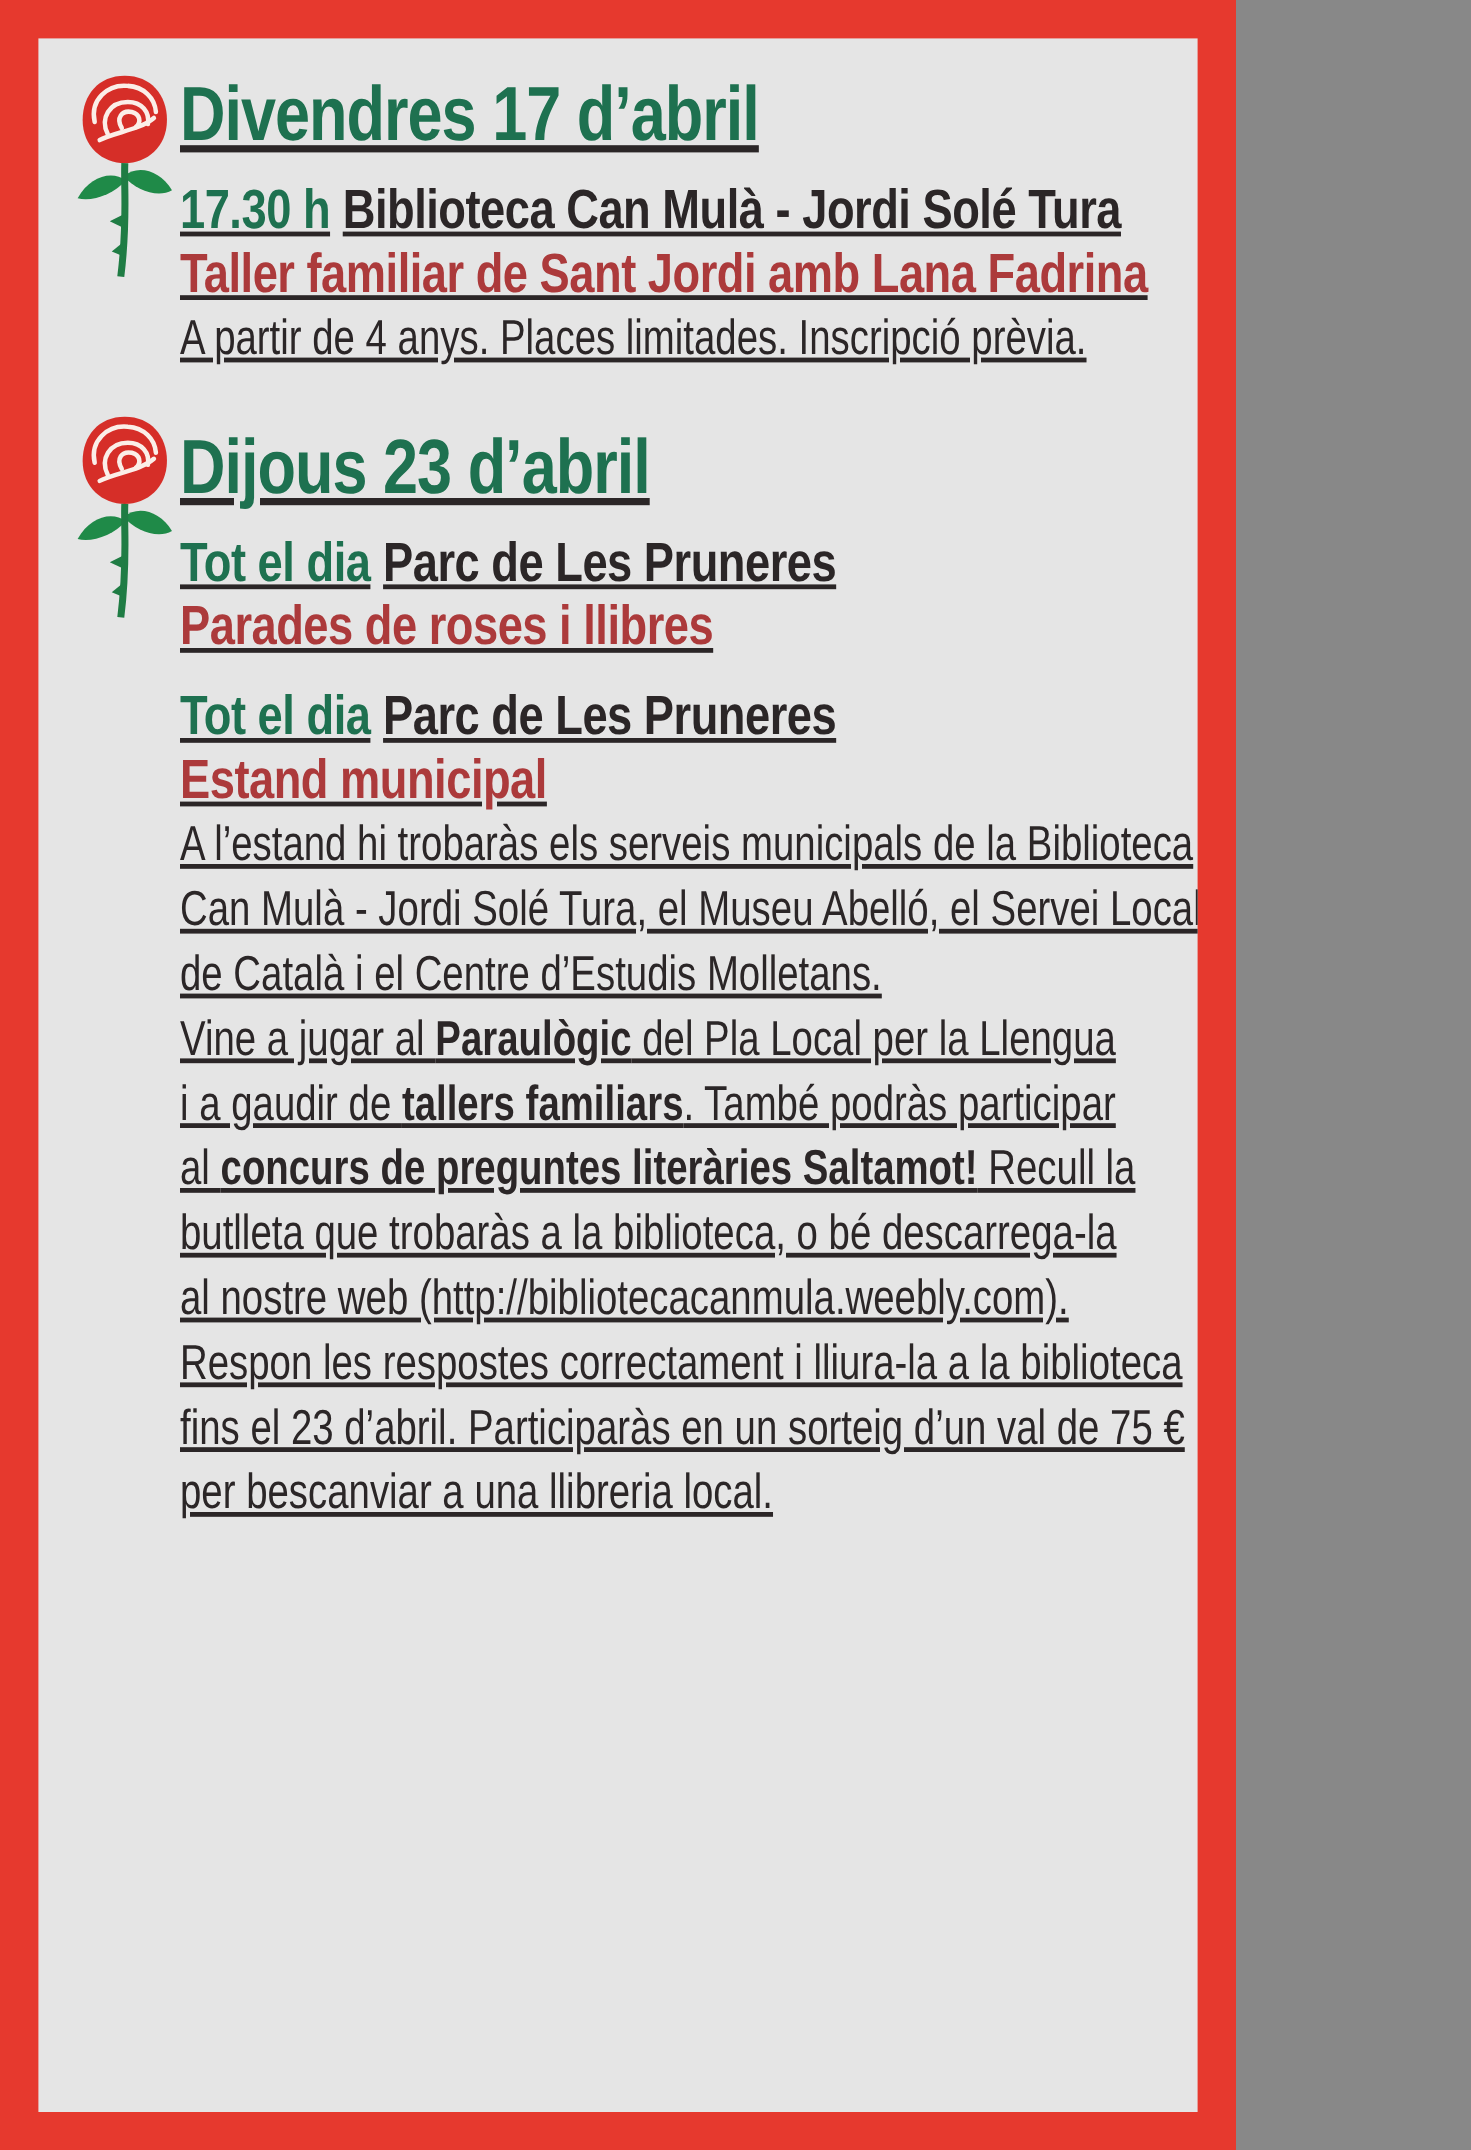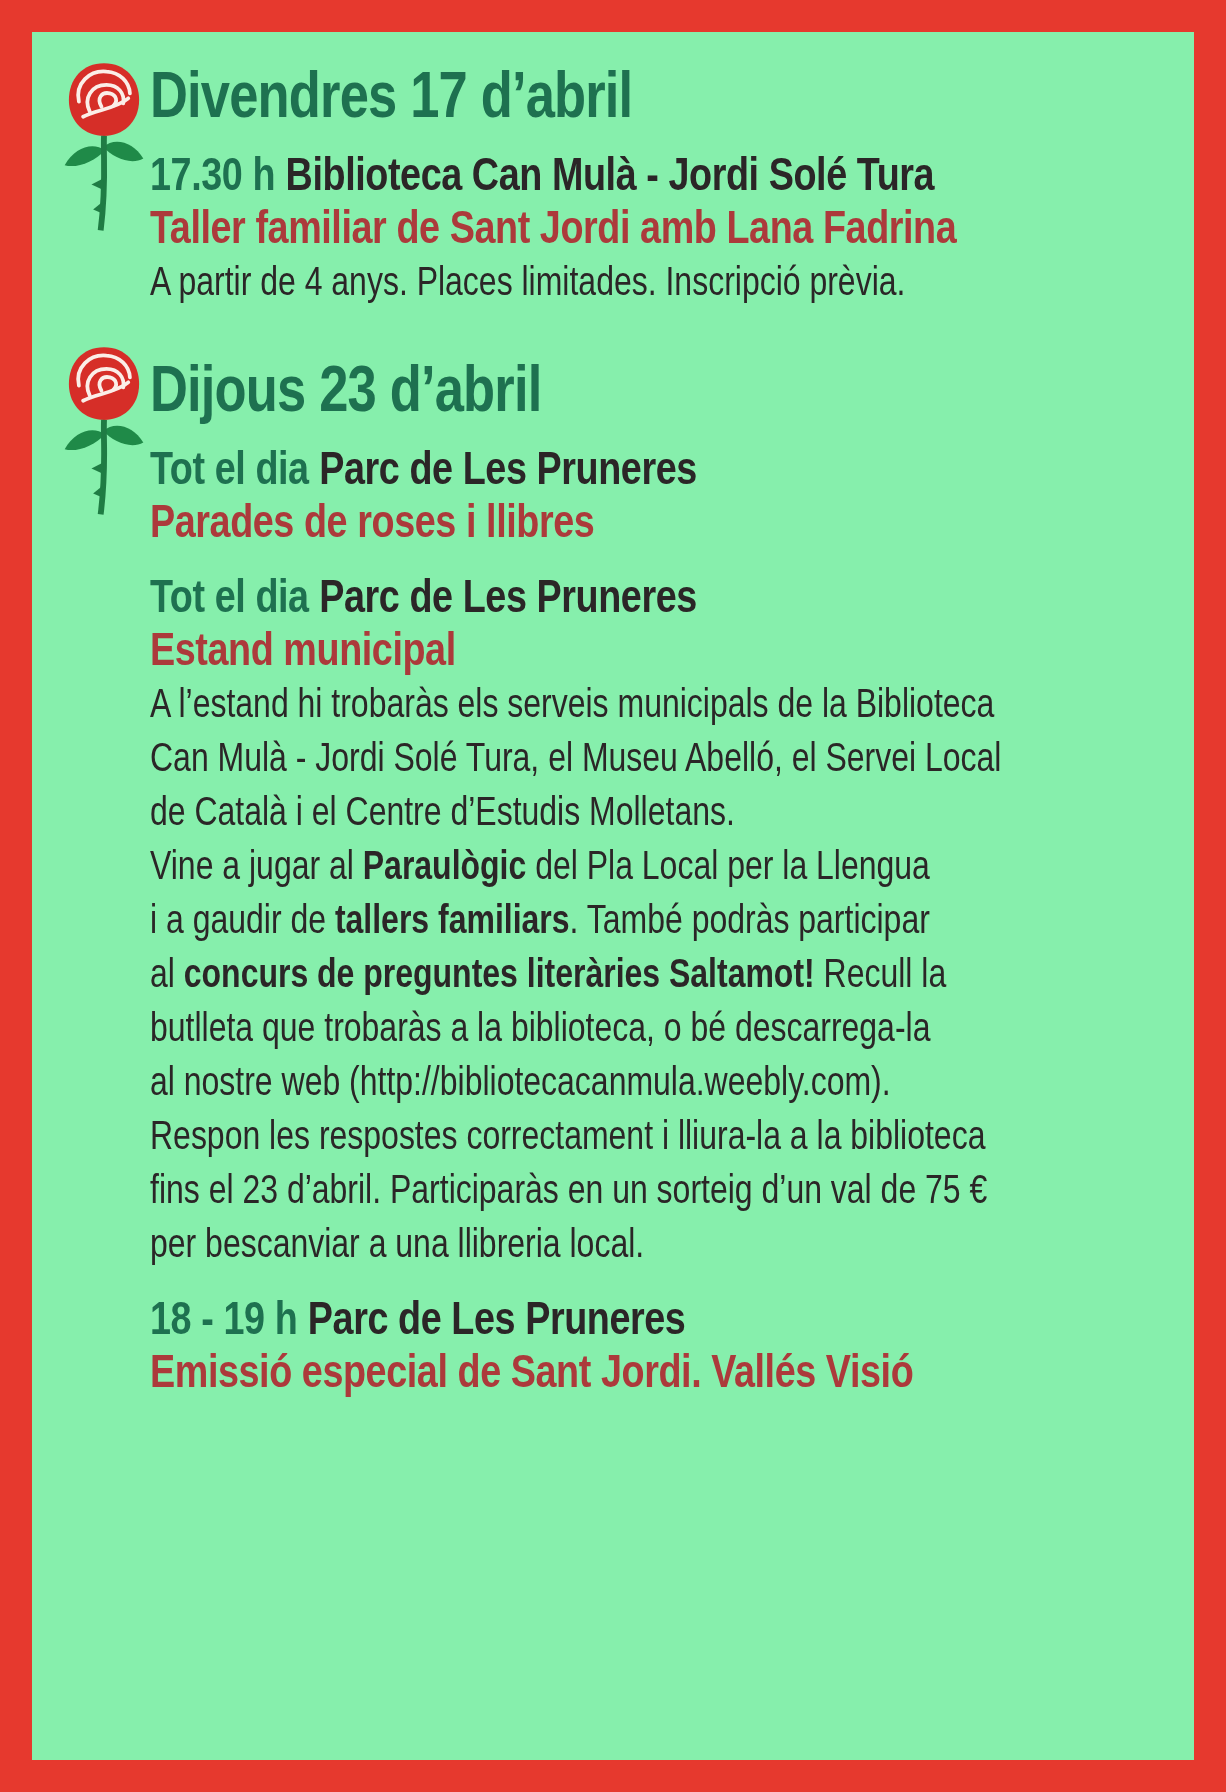--- a/index.html
+++ b/index.html
@@ -1,24 +1,25 @@
 <!DOCTYPE html>
 <html lang="ca" style="--border-red: #e6392e; --green: #1e7150; --red-title: #ac3a3b; --ink: #2b2627;"><head>
 <meta charset="utf-8">
 <style>
   html,body{margin:0;padding:0;background:#888;}
   .page{
     position:relative;
-    width:1226px;height:1792px;
+    width:1030px;height:1792px;
     box-sizing:border-box;
-    background:#86efac;
+    background:#e5e5e5;
     border:32px solid var(--border-red,#e6392e);
     overflow:hidden;
     font-family:"Liberation Sans","DejaVu Sans",sans-serif;
     color:var(--ink,#2b2627);
+    text-decoration:underline;
   }
   .days{position:relative;width:100%;height:100%;}
   .day{position:relative;padding-left:118px;}
   .day:first-child{margin-top:30px;}
   .day + .day{margin-top:48px;}
   .rose{position:absolute;left:26px;top:-4px;width:92px;height:176px;}
   .day + .day .rose{top:-14px;}
   .day-title{
     margin:0 0 20px 0;
     font-size:64px;line-height:66px;font-weight:bold;
@@ -108,19 +109,15 @@
             <div class="pline sx"><span>Vine a jugar al </span><b>Paraulògic</b><span> del Pla Local per la Llengua</span></div>
             <div class="pline sx"><span>i a gaudir de </span><b>tallers familiars</b><span>. També podràs participar</span></div>
             <div class="pline sx"><span>al </span><b>concurs de preguntes literàries Saltamot!</b><span> Recull la</span></div>
             <div class="pline sx"><span>butlleta que trobaràs a la biblioteca, o bé descarrega-la</span></div>
             <div class="pline sx"><span>al nostre web (http://bibliotecacanmula.weebly.com).</span></div>
             <div class="pline sx"><span>Respon les respostes correctament i lliura-la a la biblioteca</span></div>
             <div class="pline sx"><span>fins el 23 d’abril. Participaràs en un sorteig d’un val de 75 €</span></div>
             <div class="pline sx"><span>per bescanviar a una llibreria local.</span></div>
           </div>
         </article>
-        <article class="event">
-          <div class="evline sx"><span class="t-time">18 - 19 h</span><span class="t-place">Parc de Les Pruneres</span></div>
-          <div class="evtitle sx">Emissió especial de Sant Jordi. Vallés Visió</div>
-        </article>
       </section>
     </div>
 </main>
 
 </body></html>

